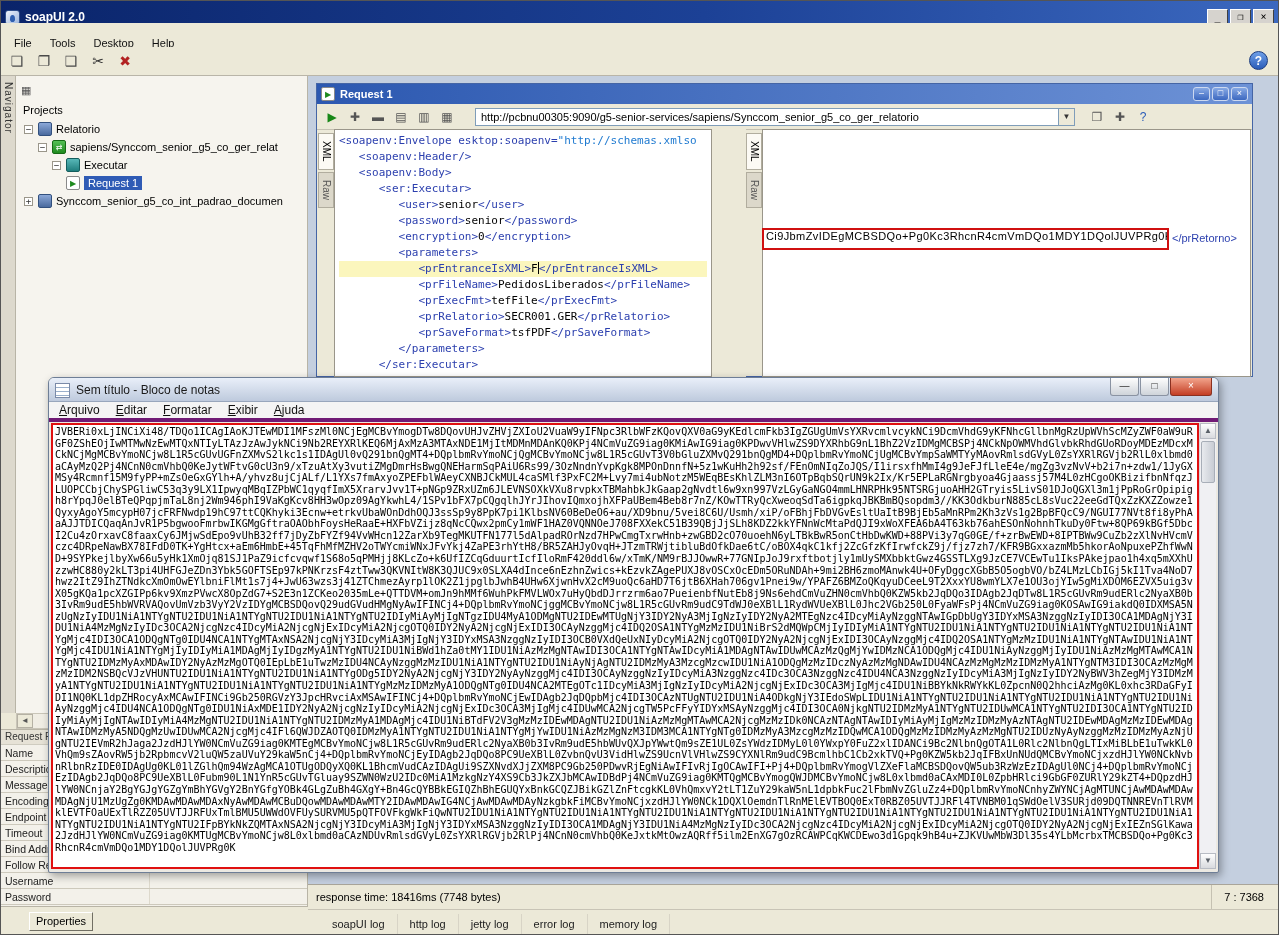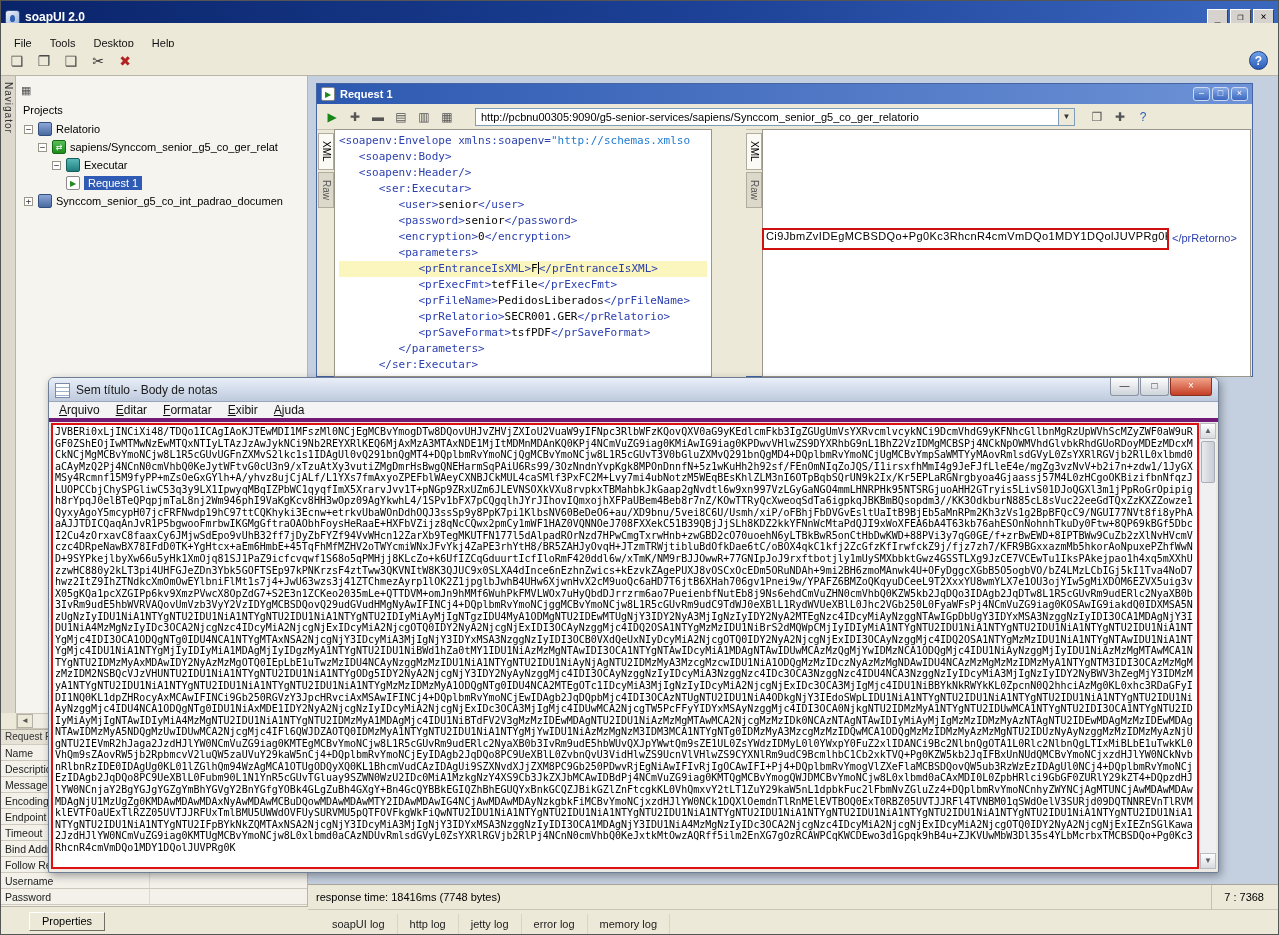--- a/index.html
+++ b/index.html
@@ -79,21 +79,21 @@
   .props-header{height:15px;font-size:10px;padding:1px 4px;background:#e6e2d6;border-bottom:1px solid #cfccc0;color:#333}
   .prop-row{display:flex;height:16px;border-bottom:1px solid #cdc9bc;font-size:10.5px;align-items:center}
   .prop-label{width:148px;padding-left:4px;color:#222;white-space:nowrap;overflow:hidden}
   .prop-value{flex:1;height:100%;border-left:1px solid #ddd9cc}
   .bl-strip{left:0;top:905px;width:307px;height:30px;background:#ece9d8;border-top:1px solid #b8b4a6}
   .status-row{left:307px;top:883px;width:972px;height:25px;background:#ece9d8;border-top:1px solid #a9a59a;display:flex;align-items:center;font-size:11px;color:#000}
   .status-left{padding-left:8px;flex:1}
   .status-right{padding:0 16px 0 12px;border-left:1px solid #c5c1b2;height:100%;display:flex;align-items:center}
   .log-row{left:307px;top:908px;width:972px;height:29px;background:#ece9d8;border-top:1px solid #c8c4b6;display:flex;align-items:center;padding-left:12px}
   .log-tab{font-size:11px;color:#222;padding:4px 12px;border-right:1px solid #d8d4c6}
-  .props-btn{left:28px;top:911px;width:76px;height:19px;background:#ece9d8;border:1px solid;border-color:#fff #716f64 #716f64 #fff;font-size:11px;text-align:center;line-height:17px;color:#000}
+  .props-btn{left:28px;top:911px;width:64px;height:19px;background:#ece9d8;border:1px solid;border-color:#fff #716f64 #716f64 #fff;font-size:11px;text-align:center;line-height:17px;color:#000}
 </style>
 </head>
 <body>
 
 <div id="screen">
 
   <div class="abs titlebar">
     <span class="app-icon"></span>
     <span class="title-text">soapUI 2.0</span>
     <span class="cap-btn">_</span>
@@ -184,31 +184,31 @@
           <span class="rt-icon" style="color: rgb(42, 92, 184);">?</span>
         </span>
     </div>
   </div>
 
   <div class="abs vtabs" id="req-tabs" style="left:317px;top:128px;height:248px">
       <span class="vtab sel">XML</span>
       <span class="vtab">Raw</span>
     </div>
   <div class="editor" id="request-xml" style="left:333px;top:128px;width:378px;height:248px">
-      <div class="xml-line"><span class="seg-t">&lt;soapenv:Envelope </span><span class="seg-n">xmlns:soapenv=</span><span class="seg-a">"http://schemas.xmlso</span></div>
+      <div class="xml-line"><span class="seg-t">&lt;soapenv:Envelope </span><span class="seg-n">esktop:soapenv=</span><span class="seg-a">"http://schemas.xmlso</span></div>
+      <div class="xml-line"><span class="seg-t">   &lt;soapenv:Header/&gt;</span></div>
       <div class="xml-line"><span class="seg-t">   &lt;soapenv:Body&gt;</span></div>
-      <div class="xml-line"><span class="seg-t">   &lt;soapenv:Header/&gt;</span></div>
       <div class="xml-line"><span class="seg-t">      &lt;ser:Executar&gt;</span></div>
       <div class="xml-line"><span class="seg-t">         &lt;user&gt;</span><span class="seg-x">senior</span><span class="seg-t">&lt;/user&gt;</span></div>
       <div class="xml-line"><span class="seg-t">         &lt;password&gt;</span><span class="seg-x">senior</span><span class="seg-t">&lt;/password&gt;</span></div>
       <div class="xml-line"><span class="seg-t">         &lt;encryption&gt;</span><span class="seg-x">0</span><span class="seg-t">&lt;/encryption&gt;</span></div>
       <div class="xml-line"><span class="seg-t">         &lt;parameters&gt;</span></div>
       <div class="xml-line hl"><span class="seg-t">            &lt;prEntranceIsXML&gt;</span><span class="seg-x">F</span><span class="caret"></span><span class="seg-t">&lt;/prEntranceIsXML&gt;</span></div>
+      <div class="xml-line"><span class="seg-t">            &lt;prFileName&gt;</span><span class="seg-x">PedidosLiberados</span><span class="seg-t">&lt;/prFileName&gt;</span></div>
       <div class="xml-line"><span class="seg-t">            &lt;prExecFmt&gt;</span><span class="seg-x">tefFile</span><span class="seg-t">&lt;/prExecFmt&gt;</span></div>
-      <div class="xml-line"><span class="seg-t">            &lt;prFileName&gt;</span><span class="seg-x">PedidosLiberados</span><span class="seg-t">&lt;/prFileName&gt;</span></div>
       <div class="xml-line"><span class="seg-t">            &lt;prRelatorio&gt;</span><span class="seg-x">SECR001.GER</span><span class="seg-t">&lt;/prRelatorio&gt;</span></div>
       <div class="xml-line"><span class="seg-t">            &lt;prSaveFormat&gt;</span><span class="seg-x">tsfPDF</span><span class="seg-t">&lt;/prSaveFormat&gt;</span></div>
       <div class="xml-line"><span class="seg-t">         &lt;/parameters&gt;</span></div>
       <div class="xml-line"><span class="seg-t">      &lt;/ser:Executar&gt;</span></div>
     </div>
 
   <div class="abs" style="left:711px;top:128px;width:34px;height:248px;background:#ece9d8"></div>
 
   <div class="abs vtabs" id="resp-tabs" style="left:745px;top:128px;height:248px">
       <span class="vtab sel">XML</span>
@@ -276,21 +276,21 @@
       <span class="log-tab">soapUI log</span>
       <span class="log-tab">http log</span>
       <span class="log-tab">jetty log</span>
       <span class="log-tab">error log</span>
       <span class="log-tab">memory log</span>
     </div>
 
   <div class="abs notepad">
     <div class="np-title">
       <span class="np-icon"></span>
-      <span class="np-title-text">Sem título - Body de notas</span>
+      <span class="np-title-text">Sem título - Bloco de notas</span>
       <span class="np-btn">—</span>
       <span class="np-btn">□</span>
       <span class="np-btn close">×</span>
     </div>
     <div class="np-menubar" id="np-menu">
         <span class="np-menu-item"><u>A</u>rquivo</span>
         <span class="np-menu-item"><u>E</u>ditar</span>
         <span class="np-menu-item"><u>F</u>ormatar</span>
         <span class="np-menu-item"><u>E</u>xibir</span>
         <span class="np-menu-item"><u>A</u>juda</span>

